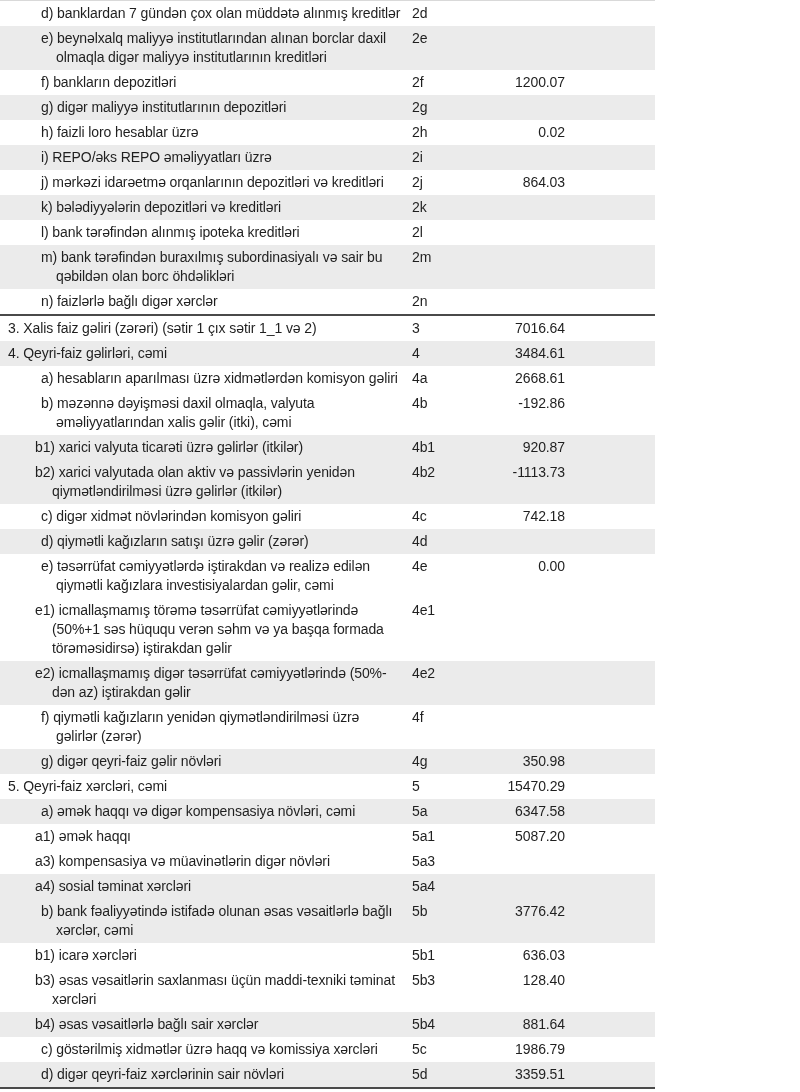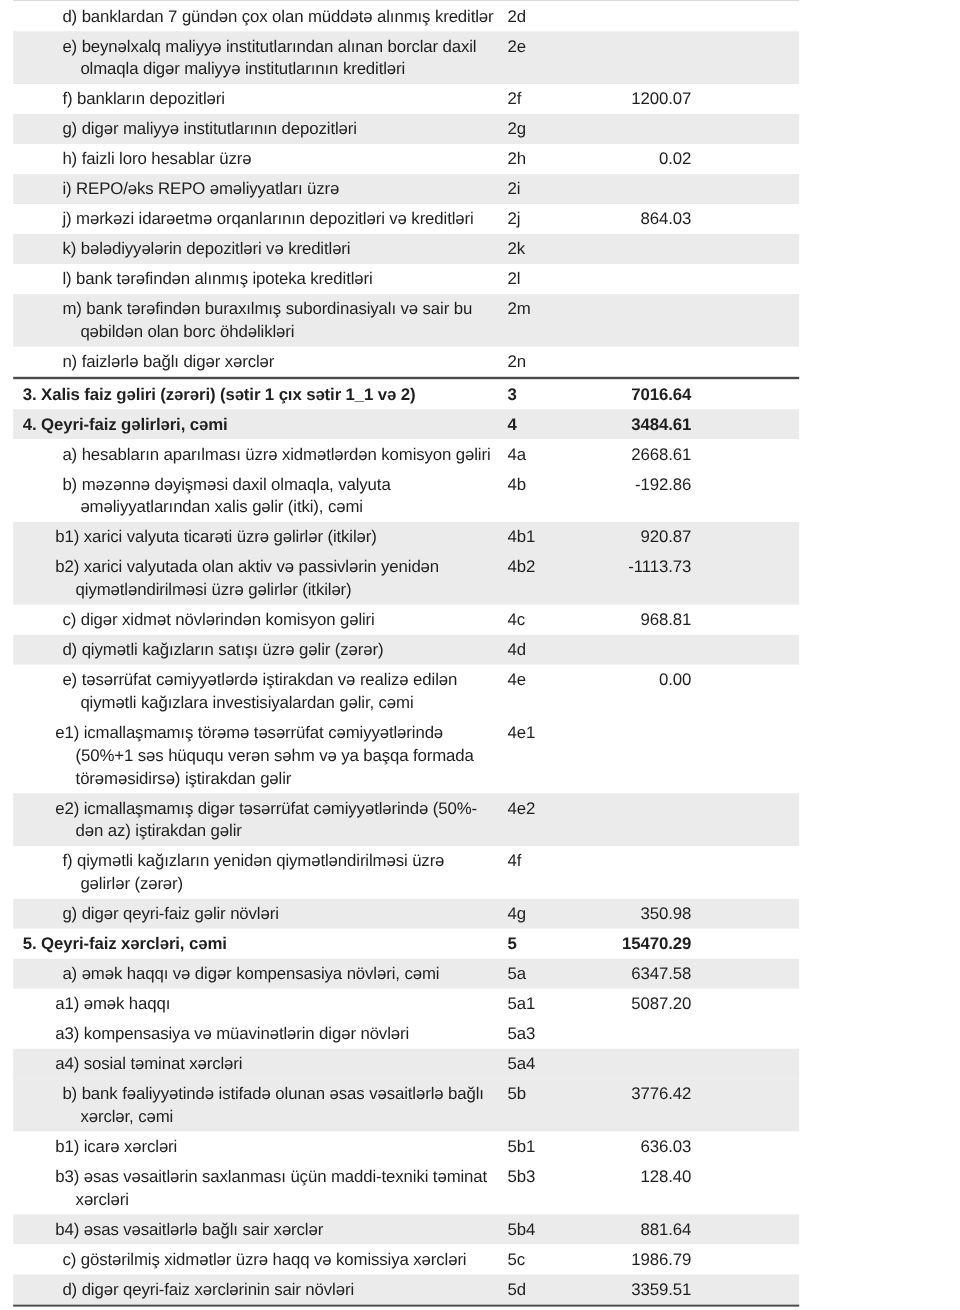--- a/index.html
+++ b/index.html
@@ -6,33 +6,32 @@
   html, body {
     width: 800px;
     background: #ffffff;
     font-family: "Liberation Sans", sans-serif;
     color: #1f1f1f;
   }
   .table {
     width: 655px;
     border-top: 1px solid #d9d9d9;
     border-bottom: 2px solid var(--heavy-border, #4a4a4a);
-    margin-left: 11px;
   }
   .row {
     display: flex;
     align-items: flex-start;
     font-size: 14px;
     line-height: 19px;
     padding: 3px 0;
     letter-spacing: -0.1px;
   }
   .row.gray  { background: var(--stripe, #ebebeb); }
   .row.white { background: #ffffff; }
-  .row.bold  { font-weight: bold; }
+  .row.bold  { font-weight: normal; }
   .row.section-border { border-top: 2px solid var(--heavy-border, #4a4a4a); }
   .c-label {
     flex: 1 1 auto;
     padding-right: 10px;
   }
   .indent-0 .c-label { padding-left: 8px; }
   .indent-1 .c-label { padding-left: 56px; text-indent: -15px; }
   .indent-2 .c-label { padding-left: 52px; text-indent: -17px; }
   .c-code {
     flex: 0 0 85px;
@@ -131,21 +130,21 @@
     <div class="c-value">920.87</div>
   </div>
     <div class="row gray indent-2">
     <div class="c-label">b2) xarici valyutada olan aktiv və passivlərin yenidən qiymətləndirilməsi üzrə gəlirlər (itkilər)</div>
     <div class="c-code">4b2</div>
     <div class="c-value">-1113.73</div>
   </div>
     <div class="row white indent-1">
     <div class="c-label">c) digər xidmət növlərindən komisyon gəliri</div>
     <div class="c-code">4c</div>
-    <div class="c-value">968.81</div>
+    <div class="c-value">742.18</div>
   </div>
     <div class="row gray indent-1">
     <div class="c-label">d) qiymətli kağızların satışı üzrə gəlir (zərər)</div>
     <div class="c-code">4d</div>
     <div class="c-value"></div>
   </div>
     <div class="row white indent-1">
     <div class="c-label">e) təsərrüfat cəmiyyətlərdə iştirakdan və realizə edilən qiymətli kağızlara investisiyalardan gəlir, cəmi</div>
     <div class="c-code">4e</div>
     <div class="c-value">0.00</div>

